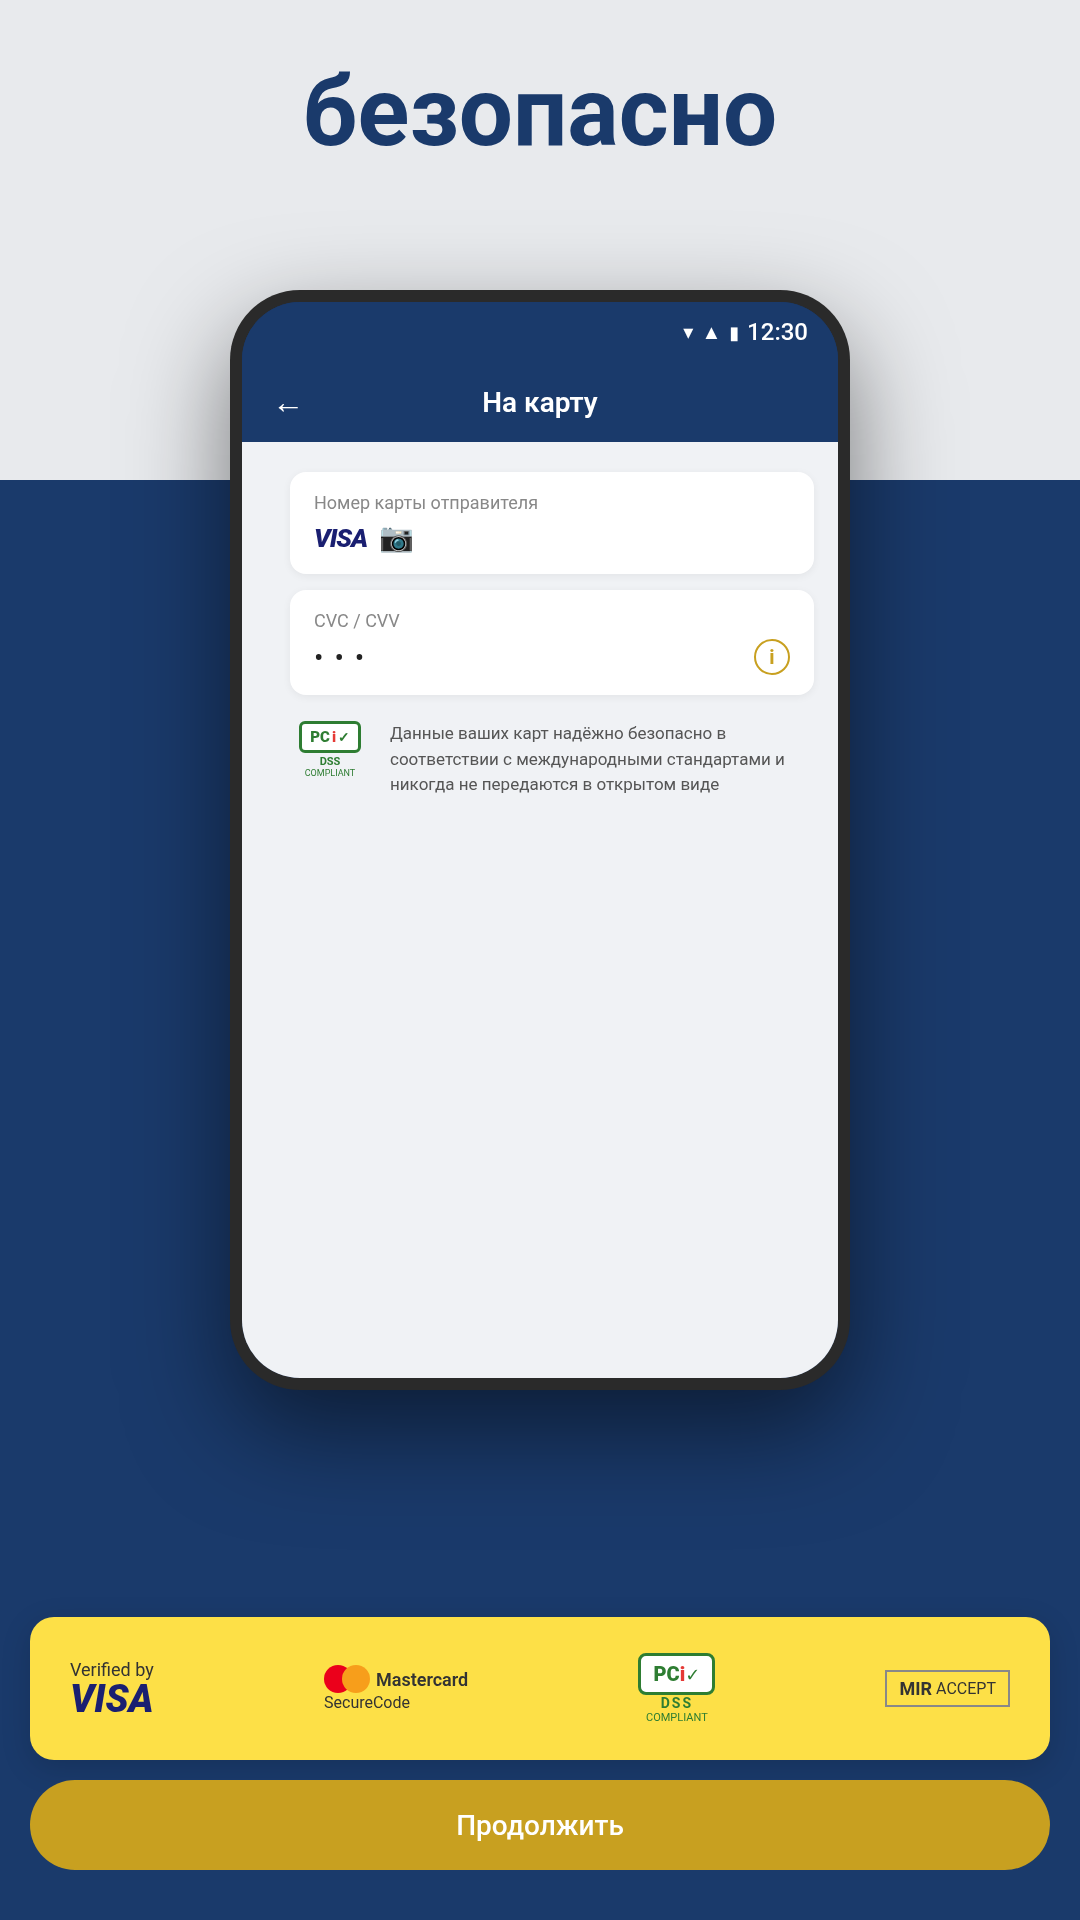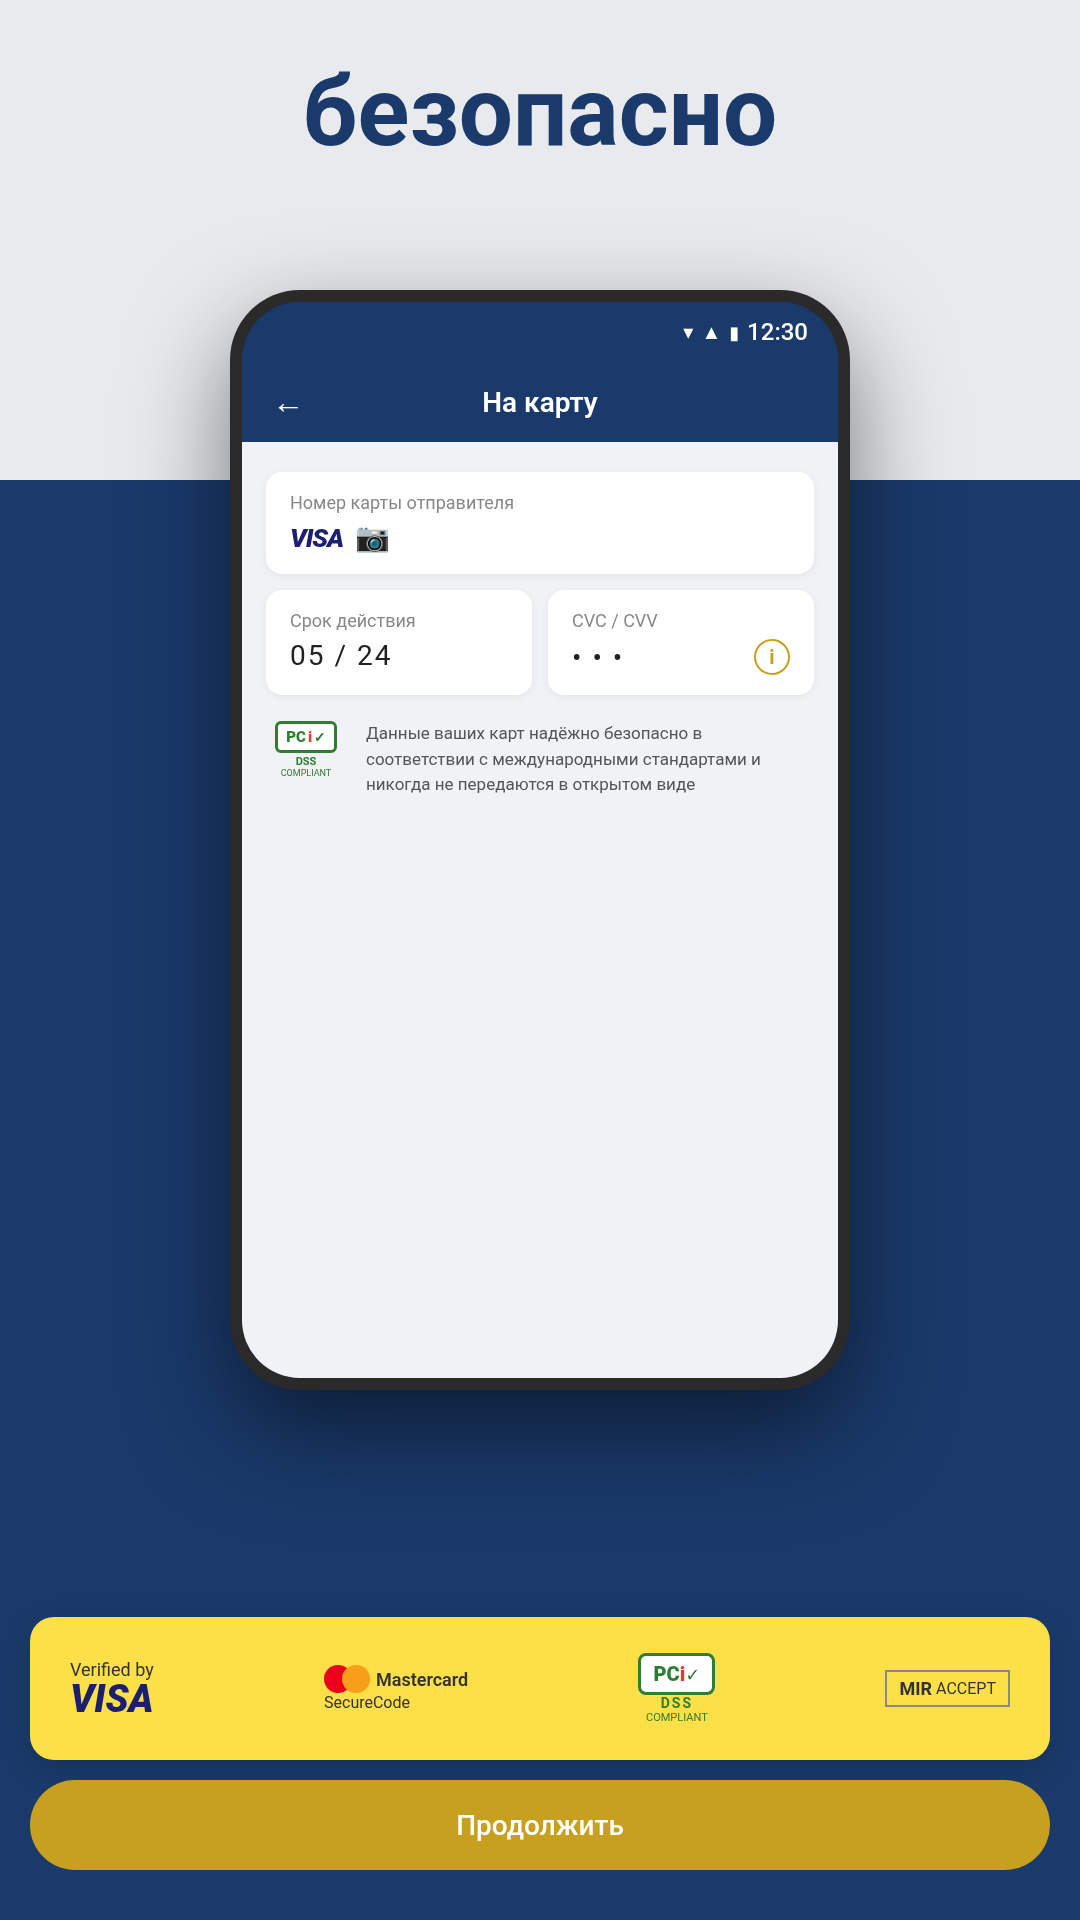--- a/index.html
+++ b/index.html
@@ -116,20 +116,21 @@
     }
 
     
     .app-content {
       position: absolute;
       top: 140px;
       left: 0; right: 0; bottom: 0;
       background: #f0f2f5;
       border-radius: 0 0 50px 50px;
       overflow: hidden;
+      padding-left: 24px;
     }
 
     .app-content-inner {
       padding: 30px 24px;
     }
 
     
     .card-field {
       background: white;
       border-radius: 16px;
@@ -495,24 +496,20 @@
           <div class="field-label">Номер карты отправителя</div>
           <div class="field-value-row">
             <div class="visa-camera-row">
               <span class="visa-logo">VISA</span>
               <span class="camera-icon">📷</span>
             </div>
           </div>
         </div>
 
         <div class="two-col-row">
-          <div class="card-field-half">
-            <div class="field-label">Срок действия</div>
-            <div class="field-value">05 / 24</div>
-          </div>
           <div class="card-field-half">
             <div class="field-label">CVC / CVV</div>
             <div class="cvv-row">
               <div class="field-value">• • •</div>
               <div class="info-icon">i</div>
             </div>
           </div>
         </div>
 
         <div class="security-notice">

